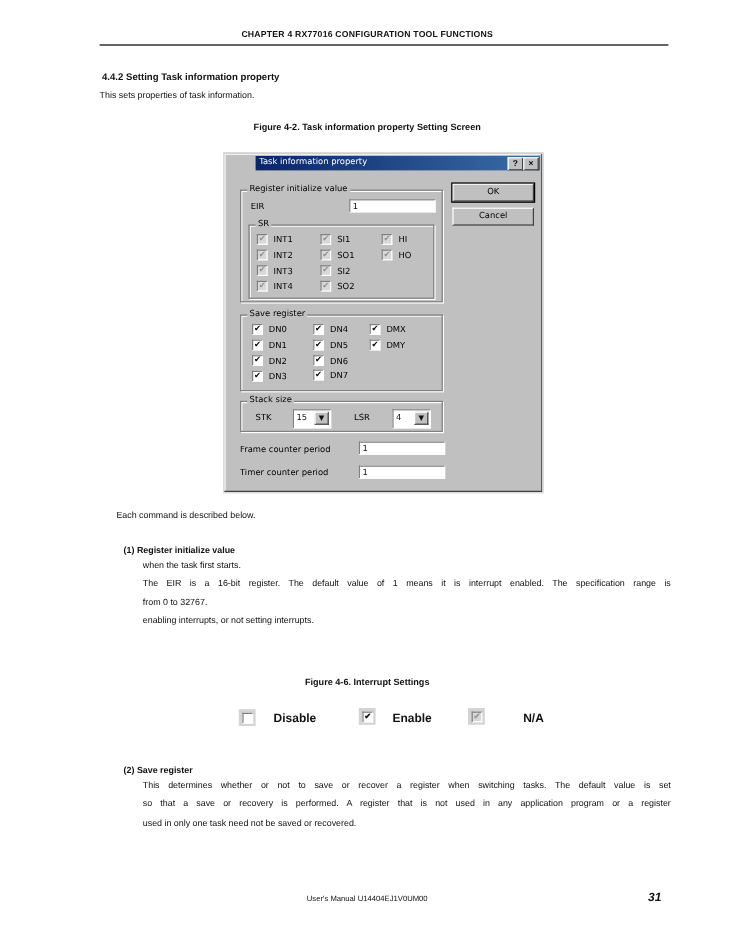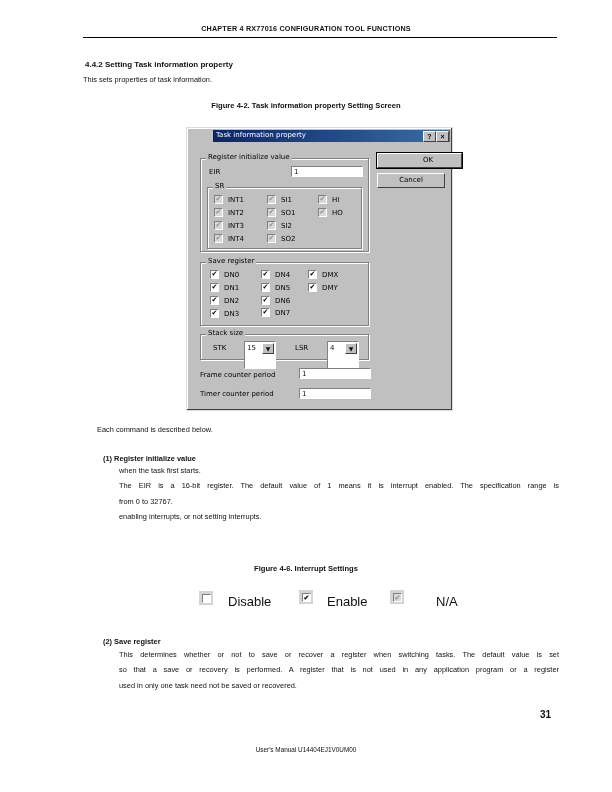--- a/index.html
+++ b/index.html
@@ -17,29 +17,29 @@
   .titlebar .t { position: absolute; left: 3px; top: 1px; font-size: 7px; color: #fff; font-family: "DejaVu Sans", sans-serif; }
   .tb-btn { position: absolute; top: 1px; width: 11px; height: 9px; background: #c0c0c0; border-top: 1px solid #fff; border-left: 1px solid #fff; border-right: 1px solid #404040; border-bottom: 1px solid #404040; font-size: 7px; line-height: 9px; text-align: center; font-weight: bold; color: #000; }
   .grp { position: absolute; border: 1px solid #808080; box-shadow: 1px 1px 0 #fff inset, 1px 1px 0 #fff; }
   .grp-lbl { position: absolute; top: -6px; left: 5px; background: #c0c0c0; padding: 0 2px; font-size: 7px; color: #000; font-family: "DejaVu Sans", sans-serif; }
   .lbl { position: absolute; font-size: 7px; color: #000; font-family: "DejaVu Sans", sans-serif; }
   .cb { position: absolute; display: flex; align-items: center; font-size: 7px; font-family: "DejaVu Sans", sans-serif; color: #000; }
   .cb .box { width: 7px; height: 7px; background: #fff; border-top: 1px solid #808080; border-left: 1px solid #808080; border-right: 1px solid #fff; border-bottom: 1px solid #fff; margin-right: 5px; font-size: 7px; line-height: 7px; text-align: center; font-weight: bold; color: #000; }
   .cb.na .box { background: #d8d8d8; color: #909090; }
   .cb.na { color: #000; }
   .btn { position: absolute; width: 66px; height: 13px; background: #c0c0c0; border-top: 1px solid #fff; border-left: 1px solid #fff; border-right: 1px solid #404040; border-bottom: 1px solid #404040; font-size: 7px; line-height: 13px; text-align: center; font-family: "DejaVu Sans", sans-serif; color: #000; }
-  .btn.def { outline: 1px solid #000; padding-left: 17px; }
+  .btn.def { outline: 1px solid #000; }
   .inp { position: absolute; height: 11px; background: #fff; border-top: 1px solid #808080; border-left: 1px solid #808080; border-right: 1px solid #fff; border-bottom: 1px solid #fff; font-size: 7px; line-height: 11px; padding-left: 2px; font-family: "DejaVu Sans", sans-serif; box-sizing: border-box; }
-  .sel { position: absolute; height: 28px; background: #fff; border-top: 1px solid #808080; border-left: 1px solid #808080; border-right: 1px solid #fff; border-bottom: 1px solid #fff; font-size: 7px; line-height: 12px; padding-left: 2px; box-sizing: border-box; font-family: "DejaVu Sans", sans-serif; }
+  .sel { position: absolute; height: 16px; background: #fff; border-top: 1px solid #808080; border-left: 1px solid #808080; border-right: 1px solid #fff; border-bottom: 1px solid #fff; font-size: 7px; line-height: 12px; padding-left: 2px; box-sizing: border-box; font-family: "DejaVu Sans", sans-serif; }
   .sel .arr { position: absolute; right: 1px; top: 1px; width: 10px; height: 9px; background: #c0c0c0; border-top: 1px solid #fff; border-left: 1px solid #fff; border-right: 1px solid #404040; border-bottom: 1px solid #404040; font-size: 6px; line-height: 9px; text-align: center; }
 
   .legend-box { position: absolute; width: 14px; height: 14px; background: #d4d4d4; }
   .legend-box .inner { position: absolute; left: 3px; top: 3px; width: 7px; height: 7px; border-top: 1px solid #808080; border-left: 1px solid #808080; border-right: 1px solid #fff; border-bottom: 1px solid #fff; background: #fff; font-size: 7px; line-height: 7px; text-align: center; font-weight: bold; }
   .legend-box.na .inner { background: #d8d8d8; color: #999; }
-  .legend-lbl { position: absolute; font-size: 13px; }
+  .legend-lbl { position: absolute; font-size: 10px; font-weight: bold; }
 
   .footer { font-size: 6.4px; }
   .pageno { font-size: 10px; font-weight: bold; }
 </style>
 </head>
 <body>
 
 <div class="abs hdr">CHAPTER 4  RX77016 CONFIGURATION TOOL FUNCTIONS</div>
 <div class="abs hdr-rule"></div>
 
@@ -197,13 +197,13 @@
 <span class="legend-lbl" style="left:436px;top:594px;">N/A</span>
 
 <div class="abs p" style="left:103px;top:634px;font-weight:bold;">(2)  Save register</div>
 <div class="abs p" style="left:119px;top:647px;width:440px;">
   <div style="text-align:justify;text-align-last:justify;">This determines whether or not to save or recover a register when switching tasks.  The default value is set</div>
   <div style="text-align:justify;text-align-last:justify;">so that a save or recovery is performed.  A register that is not used in any application program or a register</div>
   <div>used in only one task need not be saved or recovered.</div>
 </div>
 
 <div class="abs footer" style="left:0;width:612px;text-align:center;top:746px;">User's Manual  U14404EJ1V0UM00</div>
-<div class="abs pageno" style="left:540px;top:709px;">31</div>
+<div class="abs pageno" style="left:540px;top:743px;font-style:italic;">31</div>
 
 </body></html>

